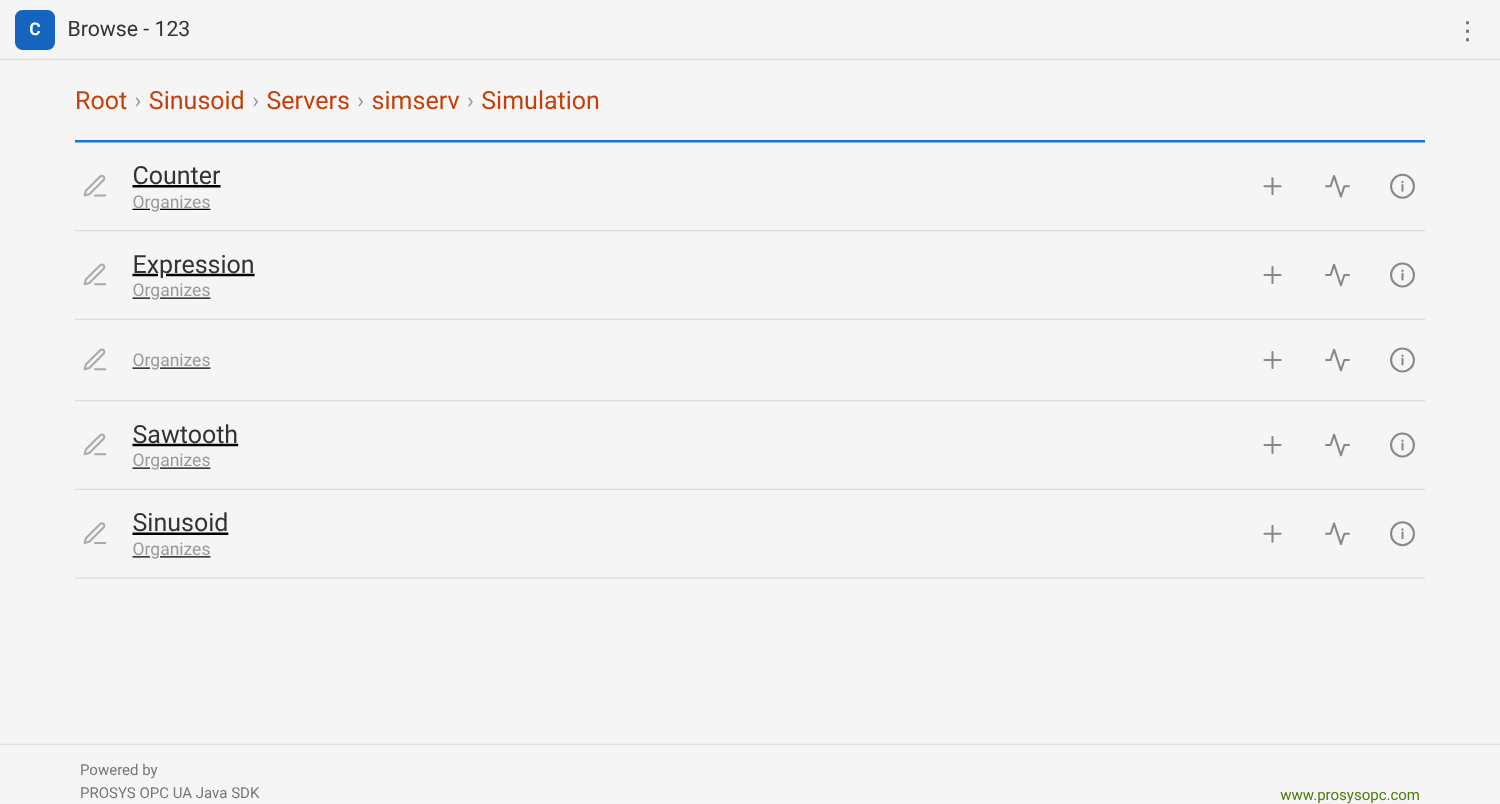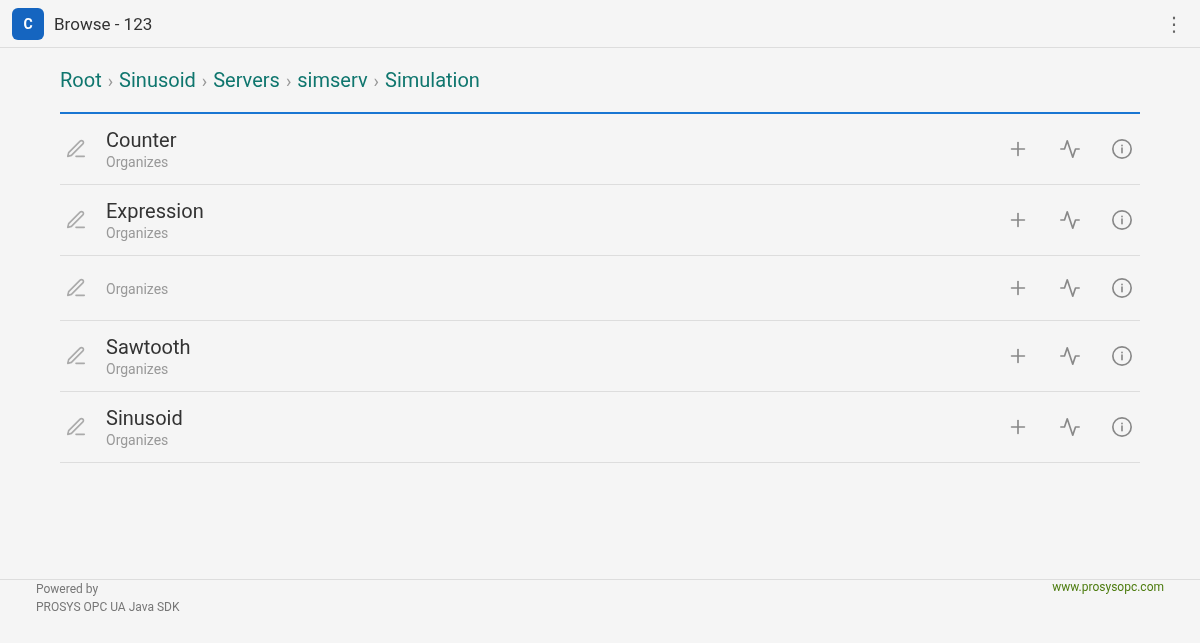--- a/index.html
+++ b/index.html
@@ -70,40 +70,41 @@
       font-size: 20px;
       color: #333;
       margin-bottom: 20px;
       font-weight: 400;
     }
     .breadcrumb-separator {
       color: #999;
       font-size: 18px;
     }
     .breadcrumb-item {
-      color: #0f766e;
+      color: #c2410c;
     }
 
     
     .nodes-label {
       font-size: 13px;
       font-weight: 700;
       color: #1976D2;
       letter-spacing: 0.5px;
       margin-bottom: 4px;
     }
     .nodes-divider {
       border: none;
       border-top: 2px solid #1976D2;
       margin-bottom: 0;
     }
 
     
     .node-list {
       flex: 1;
+      text-decoration: underline;
     }
     .node-row {
       display: flex;
       align-items: center;
       padding: 14px 0;
       border-bottom: 1px solid #ddd;
     }
     .node-icon {
       width: 32px;
       height: 32px;
@@ -150,25 +151,25 @@
     }
     .action-btn svg {
       width: 22px;
       height: 22px;
     }
 
     
     .footer {
       background: #f5f5f5;
       border-top: 1px solid #ddd;
-      height: 64px;
-      display: flex;
-      align-items: flex-start;
+      height: 48px;
+      display: flex;
+      align-items: flex-end;
       justify-content: space-between;
-      padding: 0 36px;
+      padding: 0 64px;
       flex-shrink: 0;
     }
     .footer-left {
       font-size: 12px;
       color: #777;
       line-height: 1.5;
     }
     .footer-link {
       font-size: 12px;
       color: #4d7c0f;

